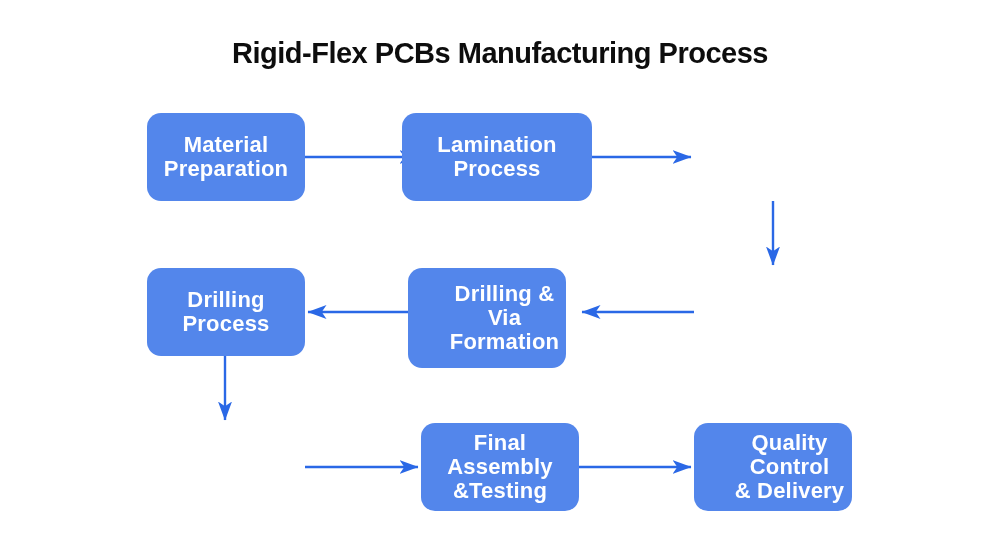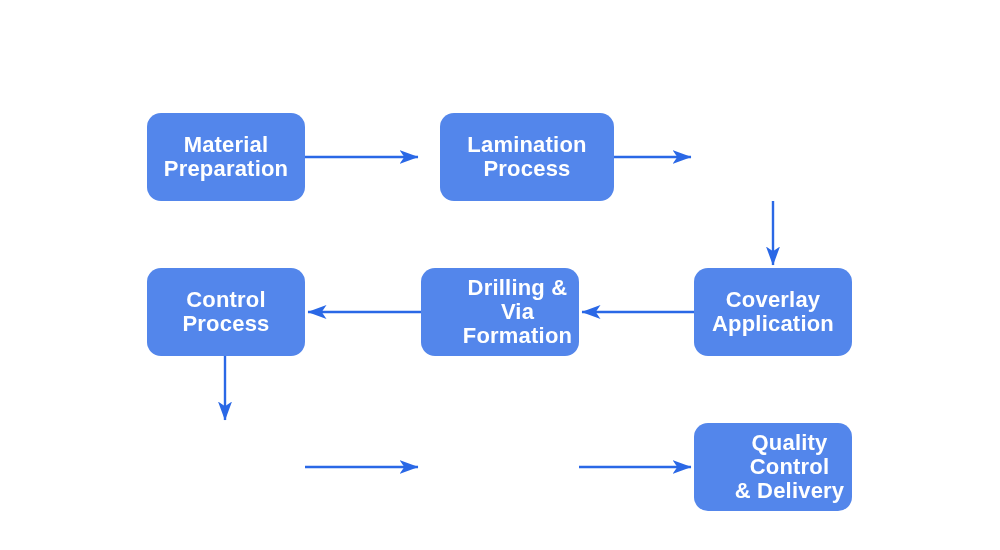--- a/index.html
+++ b/index.html
@@ -59,20 +59,21 @@
     text-align: center;
     white-space: pre-line;
     letter-spacing: 0.2px;
   }
 </style>
 </head>
 <body>
 
 <div class="canvas">
 
+  <div class="diagram-title">Rigid-Flex PCBs Manufacturing Process</div>
 
   <svg id="edges" class="edges-layer" viewBox="0 0 1000 550" xmlns="http://www.w3.org/2000/svg">
     <defs>
       <marker id="arrowhead" markerUnits="userSpaceOnUse" markerWidth="20" markerHeight="14" refX="18.5" refY="7" orient="auto">
         <path d="M0,0 L19,7 L0,14 L4.8,7 Z" fill="#2A68E6"></path>
       </marker>
     </defs>
   <line x1="305" y1="157" x2="418" y2="157" stroke="#2A68E6" stroke-width="2.4" marker-end="url(#arrowhead)"></line>
       <line x1="579" y1="157" x2="691" y2="157" stroke="#2A68E6" stroke-width="2.4" marker-end="url(#arrowhead)"></line>
       <line x1="773" y1="201" x2="773" y2="265" stroke="#2A68E6" stroke-width="2.4" marker-end="url(#arrowhead)"></line>
@@ -80,33 +81,34 @@
       <line x1="421" y1="312" x2="308" y2="312" stroke="#2A68E6" stroke-width="2.4" marker-end="url(#arrowhead)"></line>
       <line x1="225" y1="356" x2="225" y2="420" stroke="#2A68E6" stroke-width="2.4" marker-end="url(#arrowhead)"></line>
       <line x1="305" y1="467" x2="418" y2="467" stroke="#2A68E6" stroke-width="2.4" marker-end="url(#arrowhead)"></line>
       <line x1="579" y1="467" x2="691" y2="467" stroke="#2A68E6" stroke-width="2.4" marker-end="url(#arrowhead)"></line>
     </svg>
 
 <div class="flow-node" style="left: 147px; top: 113px; width: 158px; height: 88px;">
       <span class="node-label">Material
 Preparation</span>
     </div>
-    <div class="flow-node" style="left: 440px; top: 113px; width: 174px; height: 88px;">
+    <div class="flow-node" style="left: 402px; top: 113px; width: 190px; height: 88px;">
       <span class="node-label">Lamination
 Process</span>
     </div>
     <div class="flow-node" style="left: 147px; top: 268px; width: 158px; height: 88px;">
-      <span class="node-label">Control
+      <span class="node-label">Drilling
 Process</span>
     </div>
-    <div class="flow-node" style="left: 421px; top: 268px; width: 158px; height: 88px; padding-left: 35px;">
+    <div class="flow-node" style="left: 408px; top: 268px; width: 158px; height: 100px; padding-left: 35px;">
       <span class="node-label">Drilling &amp; Via
 Formation</span>
     </div>
-    <div class="flow-node" style="left: 694px; top: 268px; width: 158px; height: 88px;">
-      <span class="node-label">Coverlay
-Application</span>
+    <div class="flow-node" style="left: 421px; top: 423px; width: 158px; height: 88px;">
+      <span class="node-label">Final
+Assembly
+&amp;Testing</span>
     </div>
     <div class="flow-node" style="left: 694px; top: 423px; width: 158px; height: 88px; padding-left: 33px;">
       <span class="node-label">Quality Control
 &amp; Delivery</span>
     </div>
   </div>
 
 </body></html>

